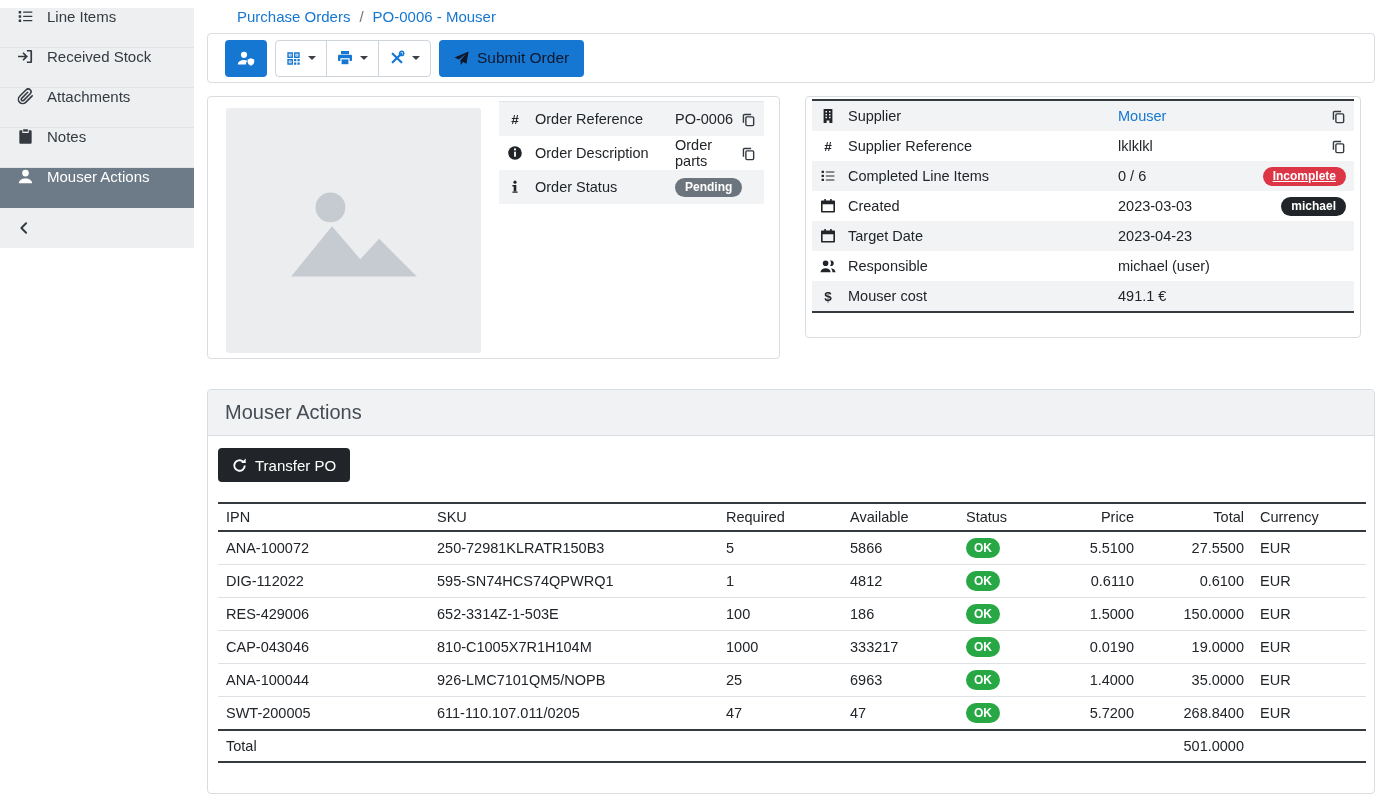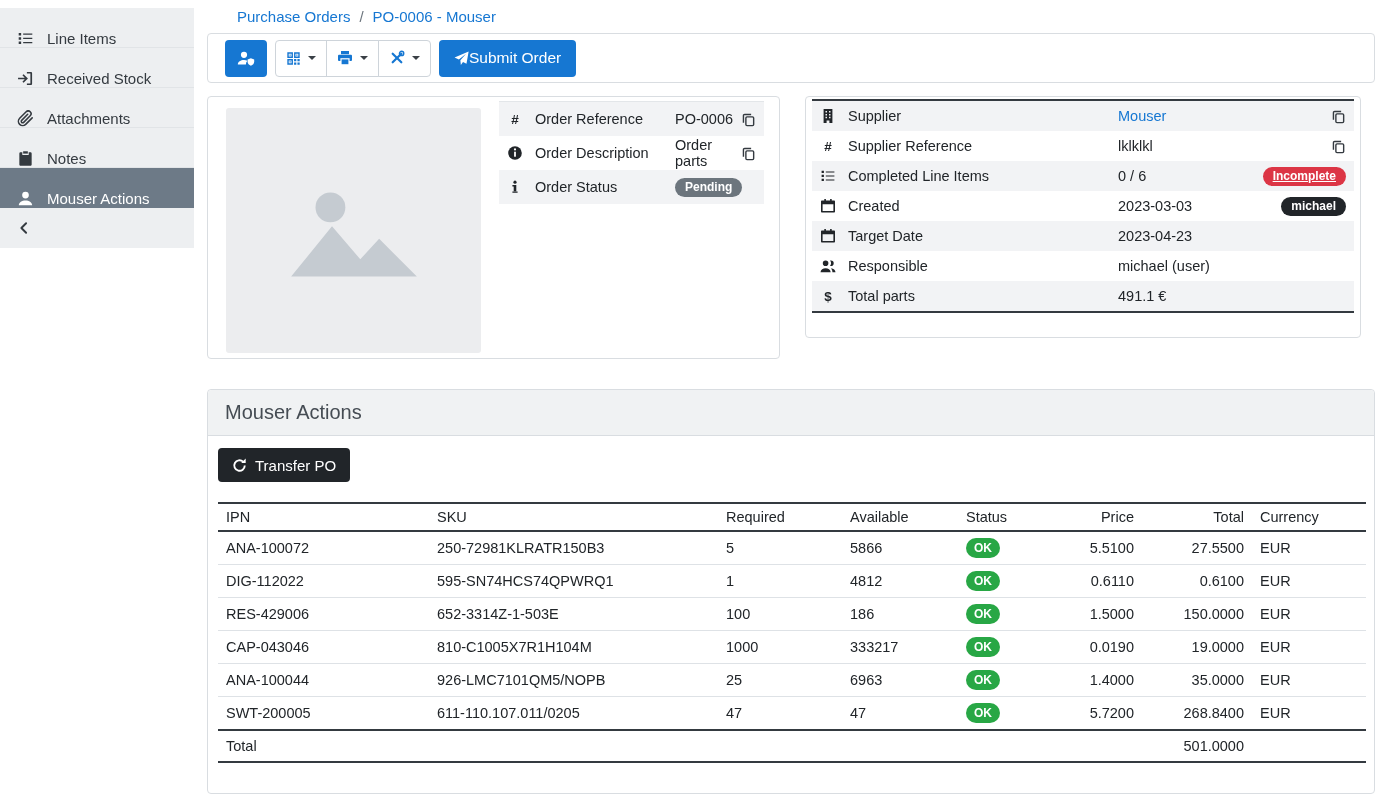--- a/index.html
+++ b/index.html
@@ -1,21 +1,21 @@
 <!DOCTYPE html>
 <html style="--accent: #1677d2; --success: #28a745; --dark: #212529;"><head>
 <meta charset="utf-8">
 <style>
   :root{ --accent:#1677d2; --success:#28a745; --dark:#212529; }
   *{box-sizing:border-box;margin:0;padding:0}
   html,body{width:1383px;height:794px}
   body{font-family:"Liberation Sans","DejaVu Sans",sans-serif;background:#fff;color:#212529;overflow:hidden;font-size:15px}
   .app{display:flex;height:100%}
   .sidebar{width:194px;flex:none;padding-top:8px}
-  .side-item{display:flex;align-items:flex-end;height:40px;padding:0 12px 0 17px;background:#edeff1;border-bottom:1px solid #e1e4e7;color:#343a40;cursor:pointer}
+  .side-item{display:flex;align-items:flex-start;height:40px;padding:0 12px 0 17px;background:#edeff1;border-bottom:1px solid #e1e4e7;color:#343a40;cursor:pointer}
   .side-item .icn{margin-right:13px;color:#343a40}
   .side-item.active{background:#6d7a87;border-color:#6d7a87;color:#fff}
   .side-item.active .icn{color:#fff}
   .side-label{font-size:15px}
   .side-collapse{display:flex;align-items:center;height:40px;padding:0 17px;background:#edeff1;color:#343a40;cursor:pointer}
   .main{flex:1;padding:8px 8px 0 13px;display:flex;flex-direction:column;min-width:0}
   .breadcrumb{display:flex;align-items:center;gap:9px;padding:0 0 8px 30px;font-size:15px}
   .breadcrumb a{color:var(--accent);text-decoration:none;cursor:pointer}
   .crumb-sep{color:#6c757d}
   .card{background:#fff;border:1px solid #d9dde1;border-radius:4px}
@@ -23,21 +23,21 @@
   .page-title{font-size:24px;font-weight:500;color:#4a5158}
   .header-actions{display:flex;align-items:center;gap:8px}
   .btn{display:inline-flex;align-items:center;justify-content:center;height:37px;border:1px solid transparent;border-radius:4px;background:none;font-family:inherit;font-size:15px;cursor:pointer}
   .btn-solid{width:42px;background:var(--accent);color:#fff}
   .btn-outline{background:#fff;border-color:#ced4da;color:var(--accent);padding:0 10px}
   .btn-group{display:flex}
   .btn-group .btn-outline{border-radius:0;margin-left:-1px}
   .btn-group .btn-outline:first-child{border-radius:4px 0 0 4px;margin-left:0}
   .btn-group .btn-outline:last-child{border-radius:0 4px 4px 0}
   .caret{width:0;height:0;border-left:4px solid transparent;border-right:4px solid transparent;border-top:4.5px solid #3a4046;margin-left:7px}
-  .btn-primary{background:var(--accent);color:#ffffff;padding:15px 14px;font-size:15.5px}
+  .btn-primary{background:var(--accent);color:#0f172a;padding:15px 14px;gap:8px;font-size:15.5px}
   .details-row{display:flex;gap:25px;margin-bottom:30px;padding-right:14px;flex:none}
   .details-left{width:573px;flex:none;display:flex;gap:18px;padding:4px 15px 12px 18px;height:263px}
   .img-ph{width:255px;height:245px;margin-top:7px;background:#ecedef;border-radius:3px;display:flex;align-items:center;justify-content:center;flex:none}
   .img-icn{width:132px;height:104px;color:#c5cbd1}
   .details-table{flex:1;align-self:flex-start;min-width:0}
   .details-left .details-table{border-top:1px solid #e3e6e9}
   .details-left .drow{height:34px}
   .details-left .drow:nth-child(odd){background:#f2f3f5}
   .details-left .dlabel{width:140px}
   .details-right{flex:1;padding:2px 6px 0;height:242px}
@@ -323,21 +323,21 @@
               </span>
               <span class="dlabel">Responsible</span>
               <span class="dvalue">michael (user)</span>
             </div>
             <div class="drow">
               <span class="icn icn-16 dicon">
                 <svg viewBox="0 0 16 16">
                   <text x="8" y="12.8" text-anchor="middle" font-size="13.5" font-weight="700" font-family="Liberation Sans, DejaVu Sans, sans-serif" fill="currentColor">$</text>
                 </svg>
               </span>
-              <span class="dlabel">Total parts</span>
+              <span class="dlabel">Mouser cost</span>
               <span class="dvalue">491.1 €</span>
             </div>
           </div>
       </section>
     </div>
 
     <section class="card actions-card">
       <div class="actions-header">
         <h2 class="actions-title">Mouser Actions</h2>
       </div>

